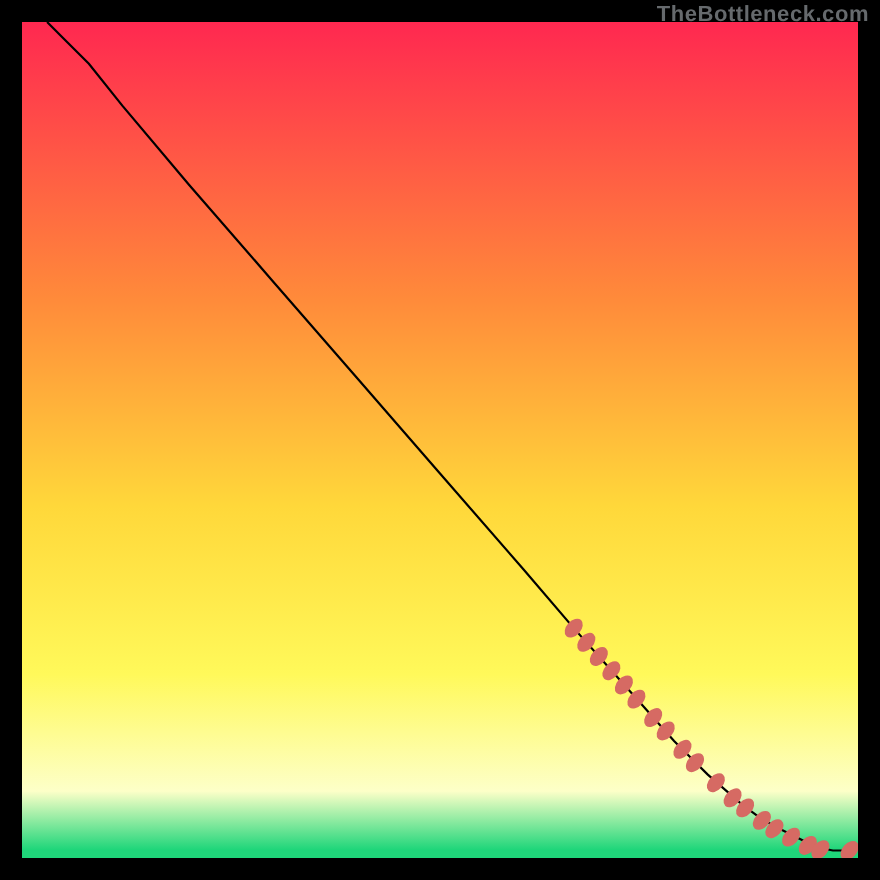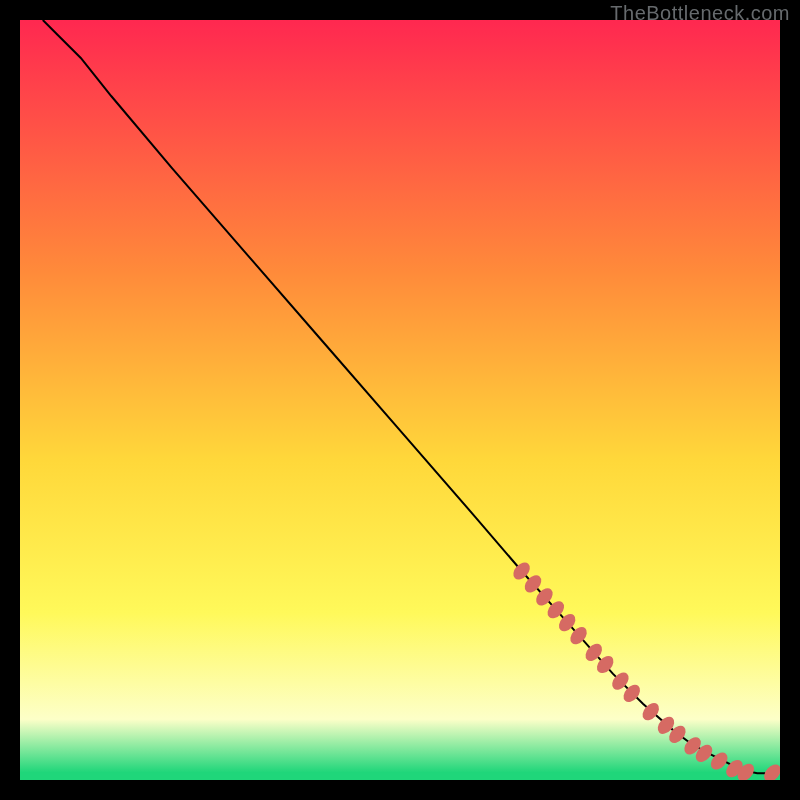--- a/index.html
+++ b/index.html
@@ -16,21 +16,21 @@
     width: 800px;
     height: 800px;
     background: #000;
   }
   .watermark {
     position: absolute;
     top: 2px;
     right: 10px;
     color: #666a6d;
     font-size: 20px;
-    font-weight: 400;
+    font-weight: 700;
     letter-spacing: 0.5px;
     z-index: 50;
   }
   .plot {
     position: absolute;
     left: 20px;
     top: 20px;
     width: 760px;
     height: 760px;
   }

